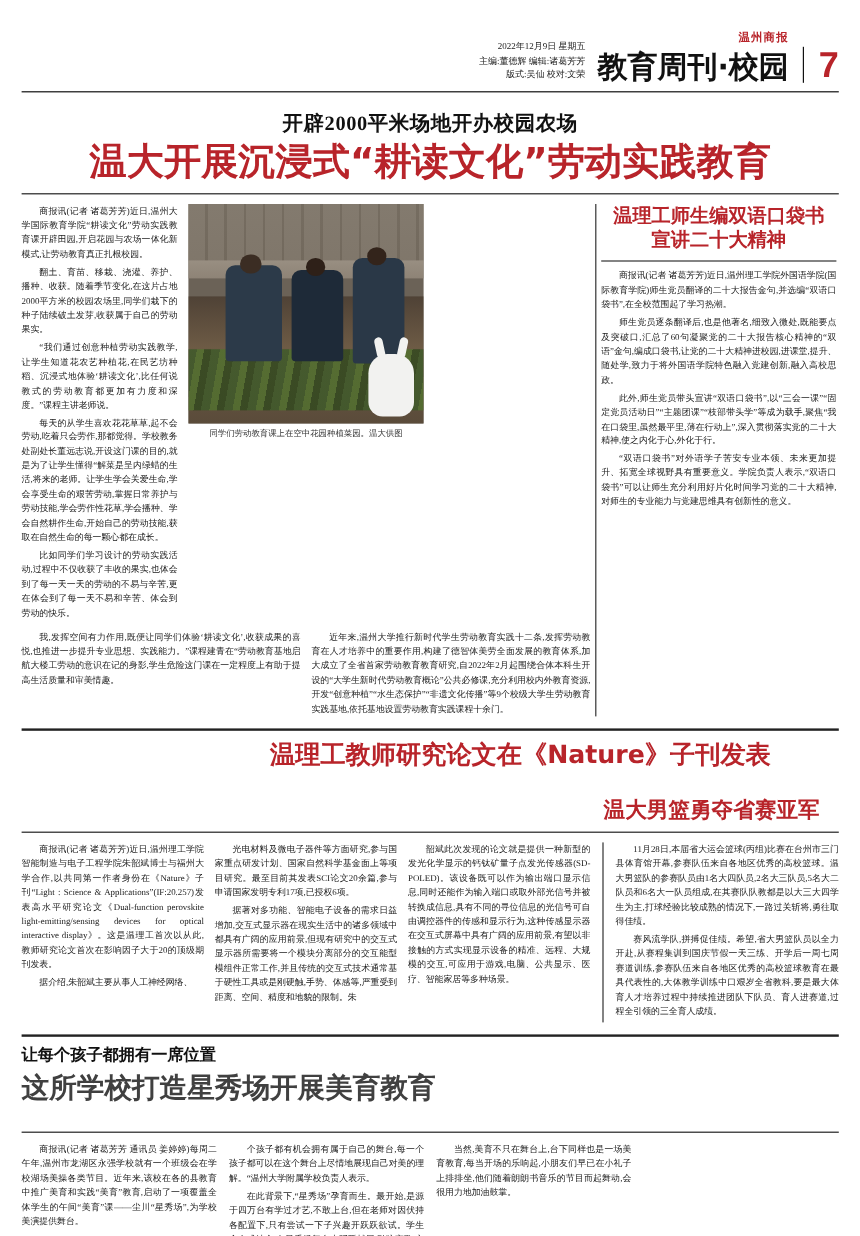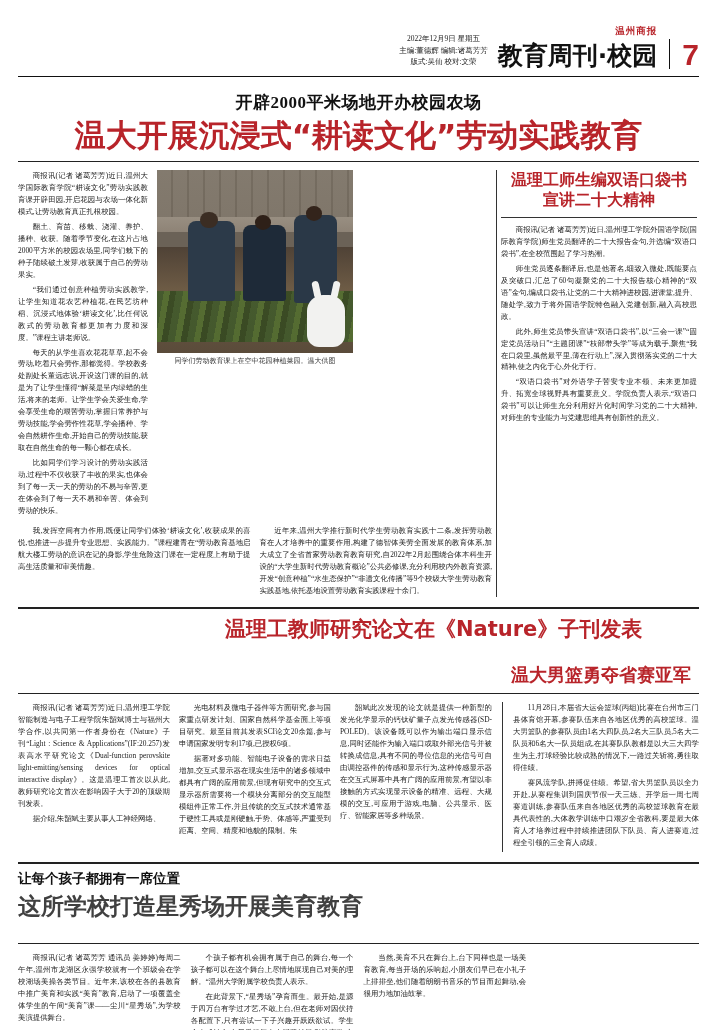--- a/index.html
+++ b/index.html
@@ -7,21 +7,21 @@
     width:717px; height:1030px;
     background:#ffffff;
     font-family:"Liberation Serif","DejaVu Serif",serif;
     color:#111;
     overflow:hidden;
   }
   .page { position:relative; width:717px; height:1030px; box-sizing:border-box; padding:14px 18px 10px 18px; }
 
   
   .masthead { display:flex; align-items:flex-end; justify-content:flex-end; gap:10px; height:58px; }
-  .mast-meta { text-align:center; font-size:7.5px; line-height:1.55; color:#222; padding-bottom:4px;margin-left:24px; }
+  .mast-meta { text-align:right; font-size:7.5px; line-height:1.55; color:#222; padding-bottom:4px;margin-left:24px; }
   .mast-meta div { white-space:nowrap; }
   .mast-right { display:flex; align-items:flex-end; gap:8px; }
   .mast-brandcol { text-align:right; }
   .mast-sub { font-size:9.5px; color:#b8242a; font-weight:bold; letter-spacing:1px; margin-bottom:1px; font-family:"Liberation Sans",sans-serif; }
   .mast-title { font-size:25px; font-weight:bold; letter-spacing:0px; color:#111; font-family:"DejaVu Sans","Liberation Sans",sans-serif; }
   .mast-divider { width:1px; background:#111; height:30px; margin:0 4px 3px 4px; }
   .mast-page { font-size:30px; font-weight:bold; color:#b8242a; line-height:1; padding-bottom:2px; font-family:"Liberation Sans",sans-serif; }
   .rule-top { border-top:1.5px solid #111; margin-top:4px; }
 
   
@@ -157,21 +157,21 @@
   </div>
 
   <div class="hr-thick"></div>
 
   <div style="display:flex; gap:10px; align-items:flex-end;flex-direction:column;">
     <div style="width:474px;">
       <div class="mid-head">温理工教师研究论文在《Nature》子刊发表</div>
     </div>
     <div class="vdiv" style="background:transparent;"></div>
     <div style="width:196px;">
-      <div class="mid-head" style="text-align:center; font-size:18px;">温大男篮勇夺省赛亚军</div>
+      <div class="mid-head" style="font-size:18px;">温大男篮勇夺省赛亚军</div>
     </div>
   </div>
   <div class="hr-thin"></div>
 
   <div class="mid-zone">
     <div class="mid-left">
       <div class="mid-left-cols">
         <div class="col ml-col">
           <p>商报讯(记者 诸葛芳芳)近日,温州理工学院智能制造与电子工程学院朱韶斌博士与福州大学合作,以共同第一作者身份在《Nature》子刊“Light : Science &amp; Applications”(IF:20.257)发表高水平研究论文《Dual-function perovskite light-emitting/sensing devices for optical interactive display》。这是温理工首次以从此,教师研究论文首次在影响因子大于20的顶级期刊发表。</p>
           <p>据介绍,朱韶斌主要从事人工神经网络、</p>

